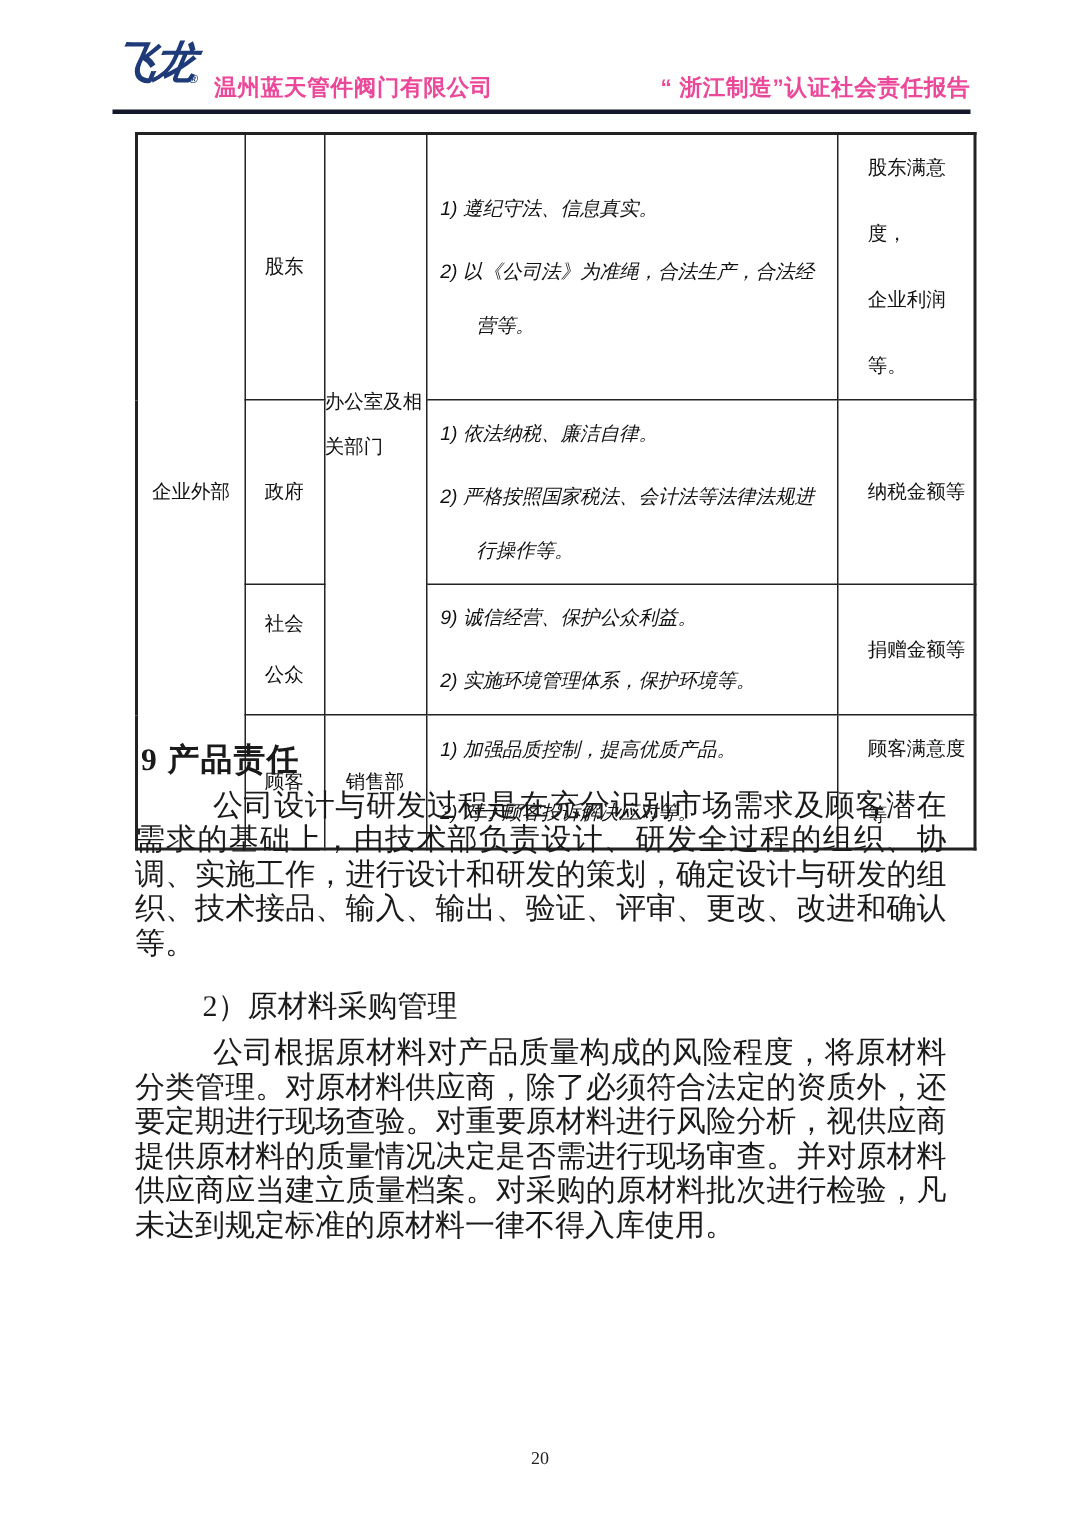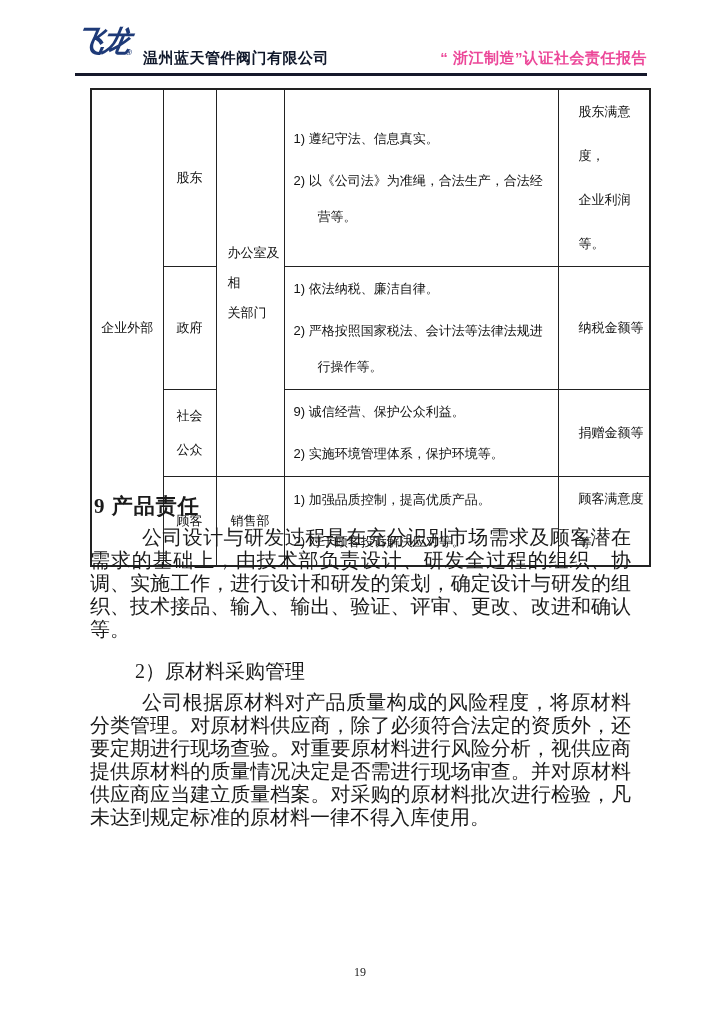--- a/index.html
+++ b/index.html
@@ -42,21 +42,21 @@
   }
   .logo .reg {
     font-size: 8px;
     font-style: normal;
     letter-spacing: 0;
     vertical-align: -4px;
   }
   .company-name {
     font-size: 15px;
     font-weight: bold;
-    color: #0f172a;
+    color: #ec4899;
     letter-spacing: 0.5px;
   }
   .report-title {
     margin-left: auto;
     font-size: 15px;
     font-weight: bold;
     color: #ec4899;
     letter-spacing: 0.5px;
   }
 
@@ -72,23 +72,23 @@
     font-size: 13px;
     color: #111;
   }
   table.stakeholders td {
     border: 1px solid #222;
     vertical-align: middle;
   }
   table.stakeholders { border: 2px solid #222; }
   td.c-group   { text-align: center; }
   td.c-stake   { text-align: center; white-space: pre-line; line-height: 34px; }
-  td.c-dept    { text-align: left; padding-left: 11px; white-space: pre-line; line-height: 30px; }
+  td.c-dept    { text-align: left; padding-left: 0; white-space: pre-line; line-height: 30px; }
   td.c-dept-c  { text-align: center; }
-  td.c-items   { text-align: left; padding: 4px 2px 4px 9px; }
+  td.c-items   { text-align: left; padding: 4px 2px 4px 9px; font-style: italic; }
   td.c-metrics { text-align: left; padding-left: 20px; padding-right: 2px; white-space: pre-line; line-height: 44px; }
   .item {
     line-height: 36px;
     padding-left: 24px;
     text-indent: -24px;
     text-align: left;
   }
   .item + .item { margin-top: 6px; }
   tr.r1 { height: 117px; }
   tr.r2 { height: 118px; }
@@ -197,15 +197,15 @@
     </tbody>
   </table>
 
   <div class="content">
     <div class="section-title">9 产品责任</div>
     <div class="para">公司设计与研发过程是在充分识别市场需求及顾客潜在需求的基础上，由技术部负责设计、研发全过程的组织、协调、实施工作，进行设计和研发的策划，确定设计与研发的组织、技术接品、输入、输出、验证、评审、更改、改进和确认等。</div>
     <div class="sub-title">2）原材料采购管理</div>
     <div class="para">公司根据原材料对产品质量构成的风险程度，将原材料分类管理。对原材料供应商，除了必须符合法定的资质外，还要定期进行现场查验。对重要原材料进行风险分析，视供应商提供原材料的质量情况决定是否需进行现场审查。并对原材料供应商应当建立质量档案。对采购的原材料批次进行检验，凡未达到规定标准的原材料一律不得入库使用。</div>
   </div>
 
-  <div class="page-number">19</div>
+  <div class="page-number">20</div>
 
 </div>
 
 </body></html>

